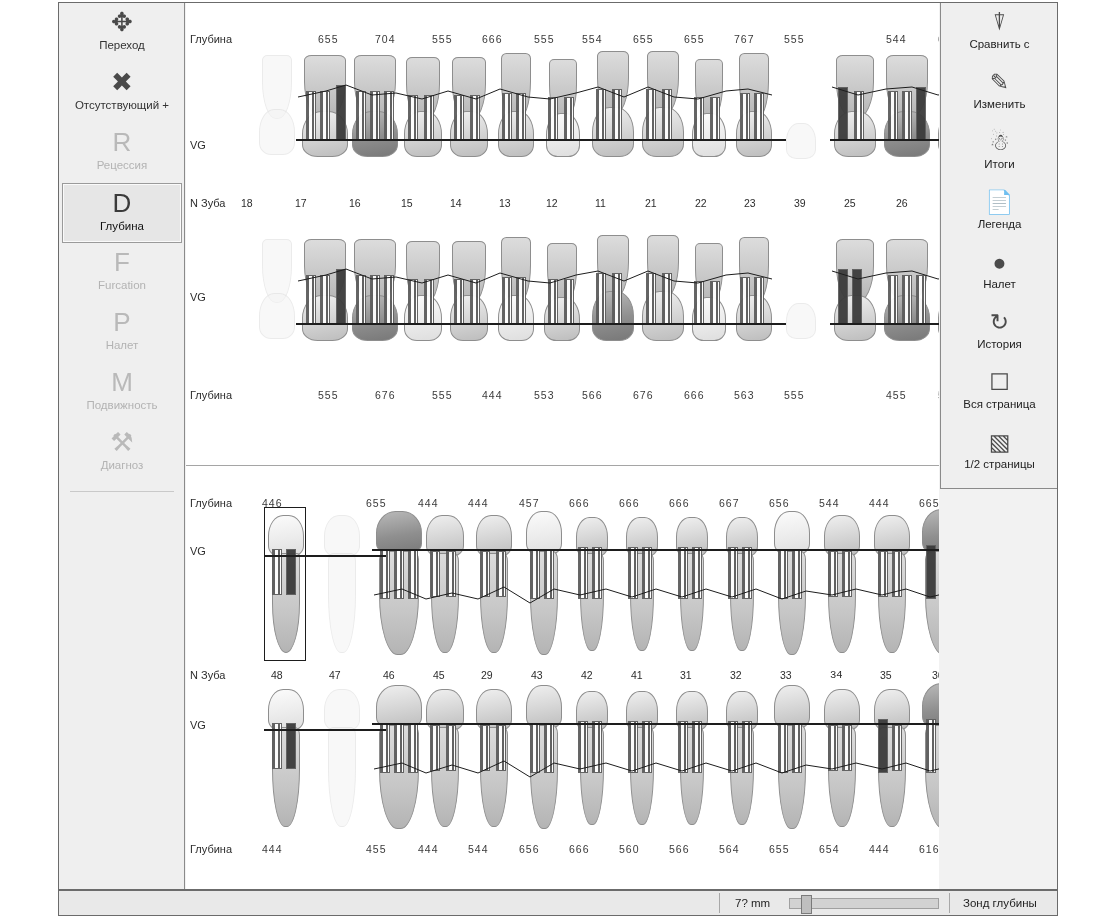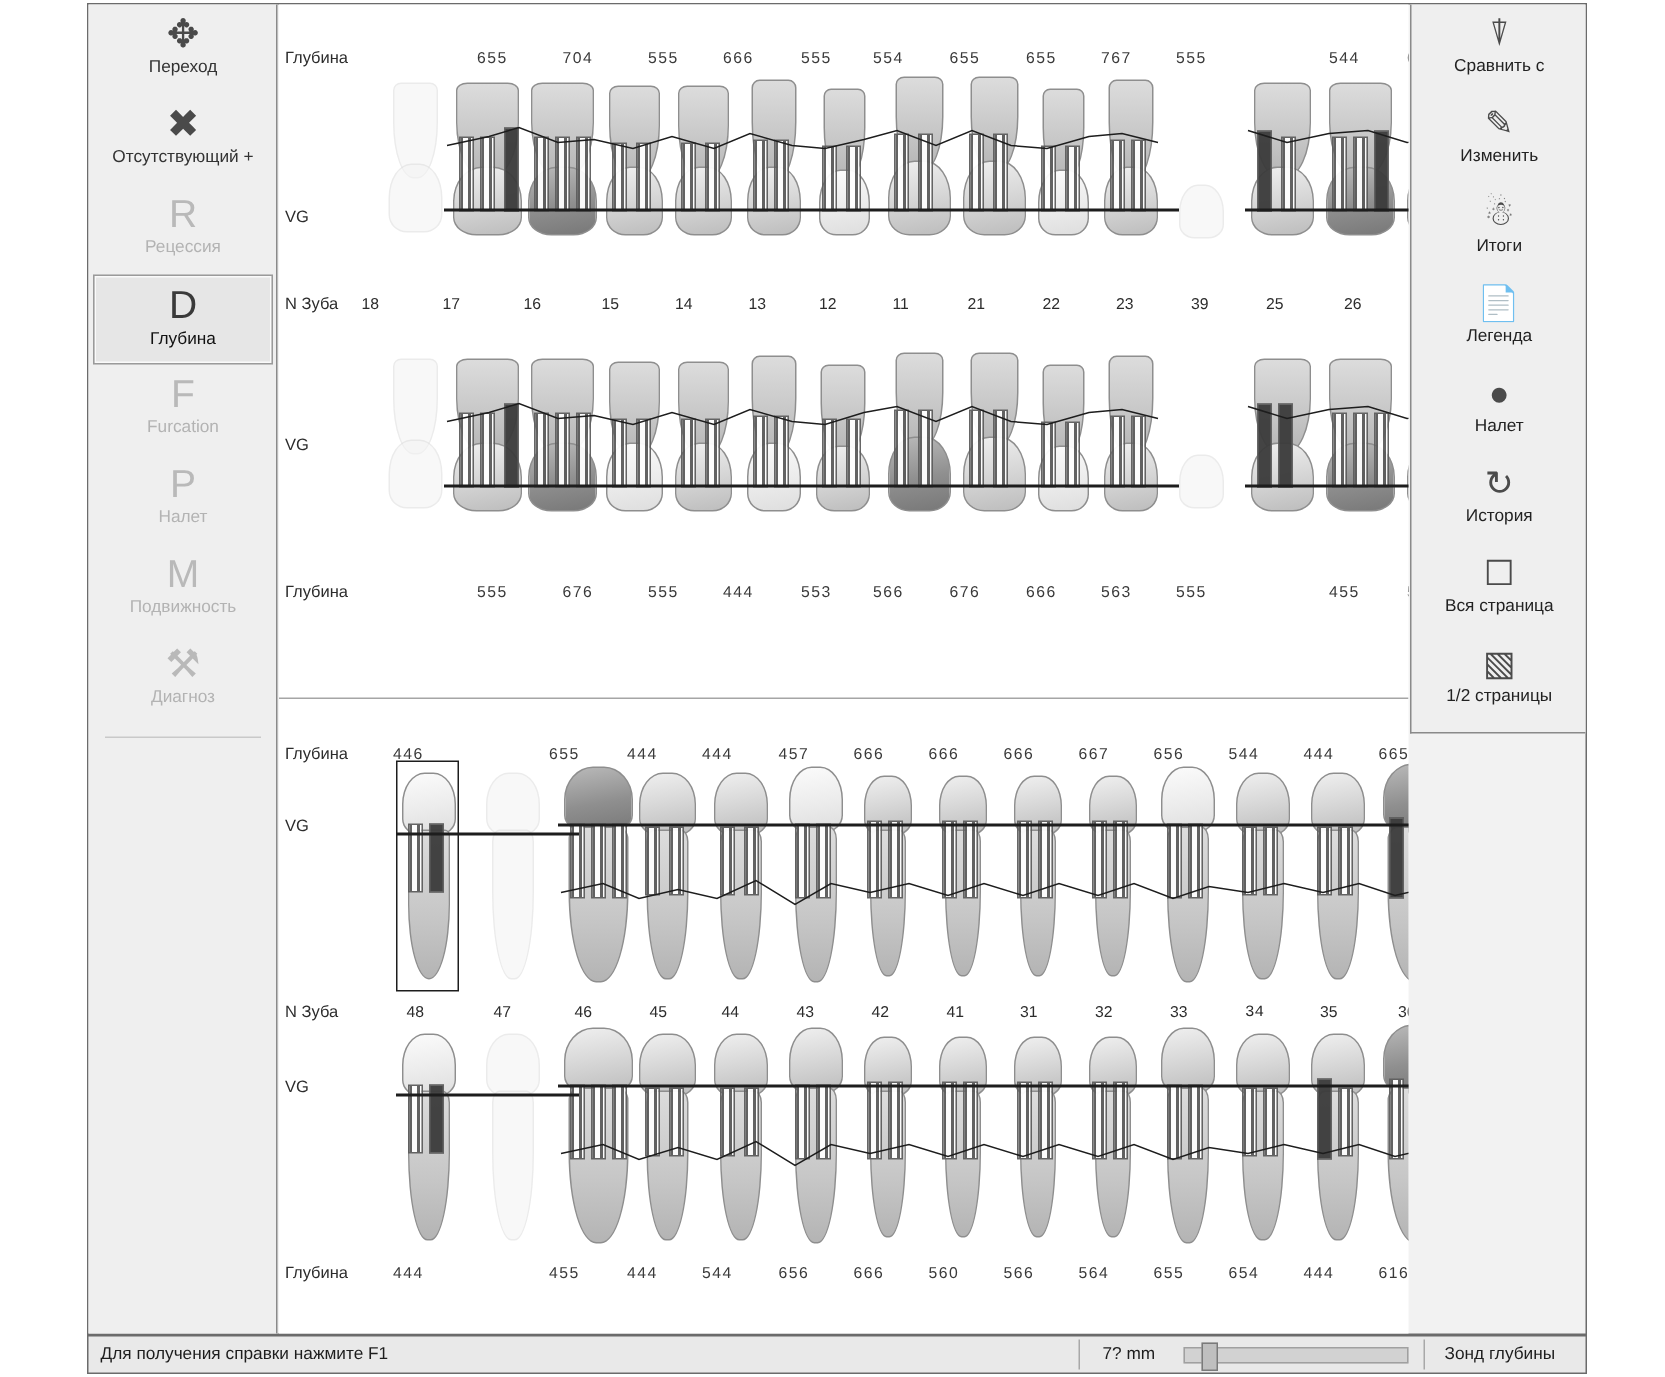--- a/index.html
+++ b/index.html
@@ -471,21 +471,21 @@
     <div class="numrow" style="left:533px;top:840px;">564</div>
     <div class="numrow" style="left:583px;top:840px;">655</div>
     <div class="numrow" style="left:633px;top:840px;">654</div>
     <div class="numrow" style="left:683px;top:840px;">444</div>
     <div class="numrow" style="left:733px;top:840px;">616</div>
 
     <div class="toothnum" style="left:85px;top:666px;">48</div>
     <div class="toothnum" style="left:143px;top:666px;">47</div>
     <div class="toothnum" style="left:197px;top:666px;">46</div>
     <div class="toothnum" style="left:247px;top:666px;">45</div>
-    <div class="toothnum" style="left:295px;top:666px;">44</div>
+    <div class="toothnum" style="left:295px;top:666px;">29</div>
     <div class="toothnum" style="left:345px;top:666px;">43</div>
     <div class="toothnum" style="left:395px;top:666px;">42</div>
     <div class="toothnum" style="left:445px;top:666px;">41</div>
     <div class="toothnum" style="left:494px;top:666px;">31</div>
     <div class="toothnum" style="left:544px;top:666px;">32</div>
     <div class="toothnum" style="left:594px;top:666px;">33</div>
     <div class="toothnum" style="left:644px;top:666px;font-family:Liberation Mono, monospace;">34</div>
     <div class="toothnum" style="left:694px;top:666px;">35</div>
     <div class="toothnum" style="left:746px;top:666px;">36</div>
 
@@ -672,21 +672,20 @@
       <div class="gumline thick" style="left:78px;top:726px;width:122px;"></div>
       <div class="gumline thick" style="left:186px;top:720px;width:660px;"></div>
 
       <svg class="curve" width="753" height="860">
         <polyline points="188,766 216,760 240,770 266,762 292,770 318,758 344,774 368,760 394,766 420,760 446,768 470,760 496,768 520,760 546,768 570,760 596,770 620,762 646,766 670,760 696,766 720,760 744,768 770,762 796,770 820,764 842,768" fill="none" stroke="#1d1d1d" stroke-width="1"></polyline>
       </svg>
     </div>
   </div>
 
   <div class="statusbar">
-    <div class="sb-cell" style="left:8px;">Для получения справки нажмите F1</div>
     <div class="sb-div" style="left:660px;"></div>
     <div class="sb-cell" style="left:676px;">7? mm</div>
     <div class="sb-slider" style="left:730px;width:150px;"></div>
     <div class="sb-knob" style="left:742px;"></div>
     <div class="sb-div" style="left:890px;"></div>
     <div class="sb-cell" style="left:904px;">Зонд глубины</div>
   </div>
 
 </div>
 

